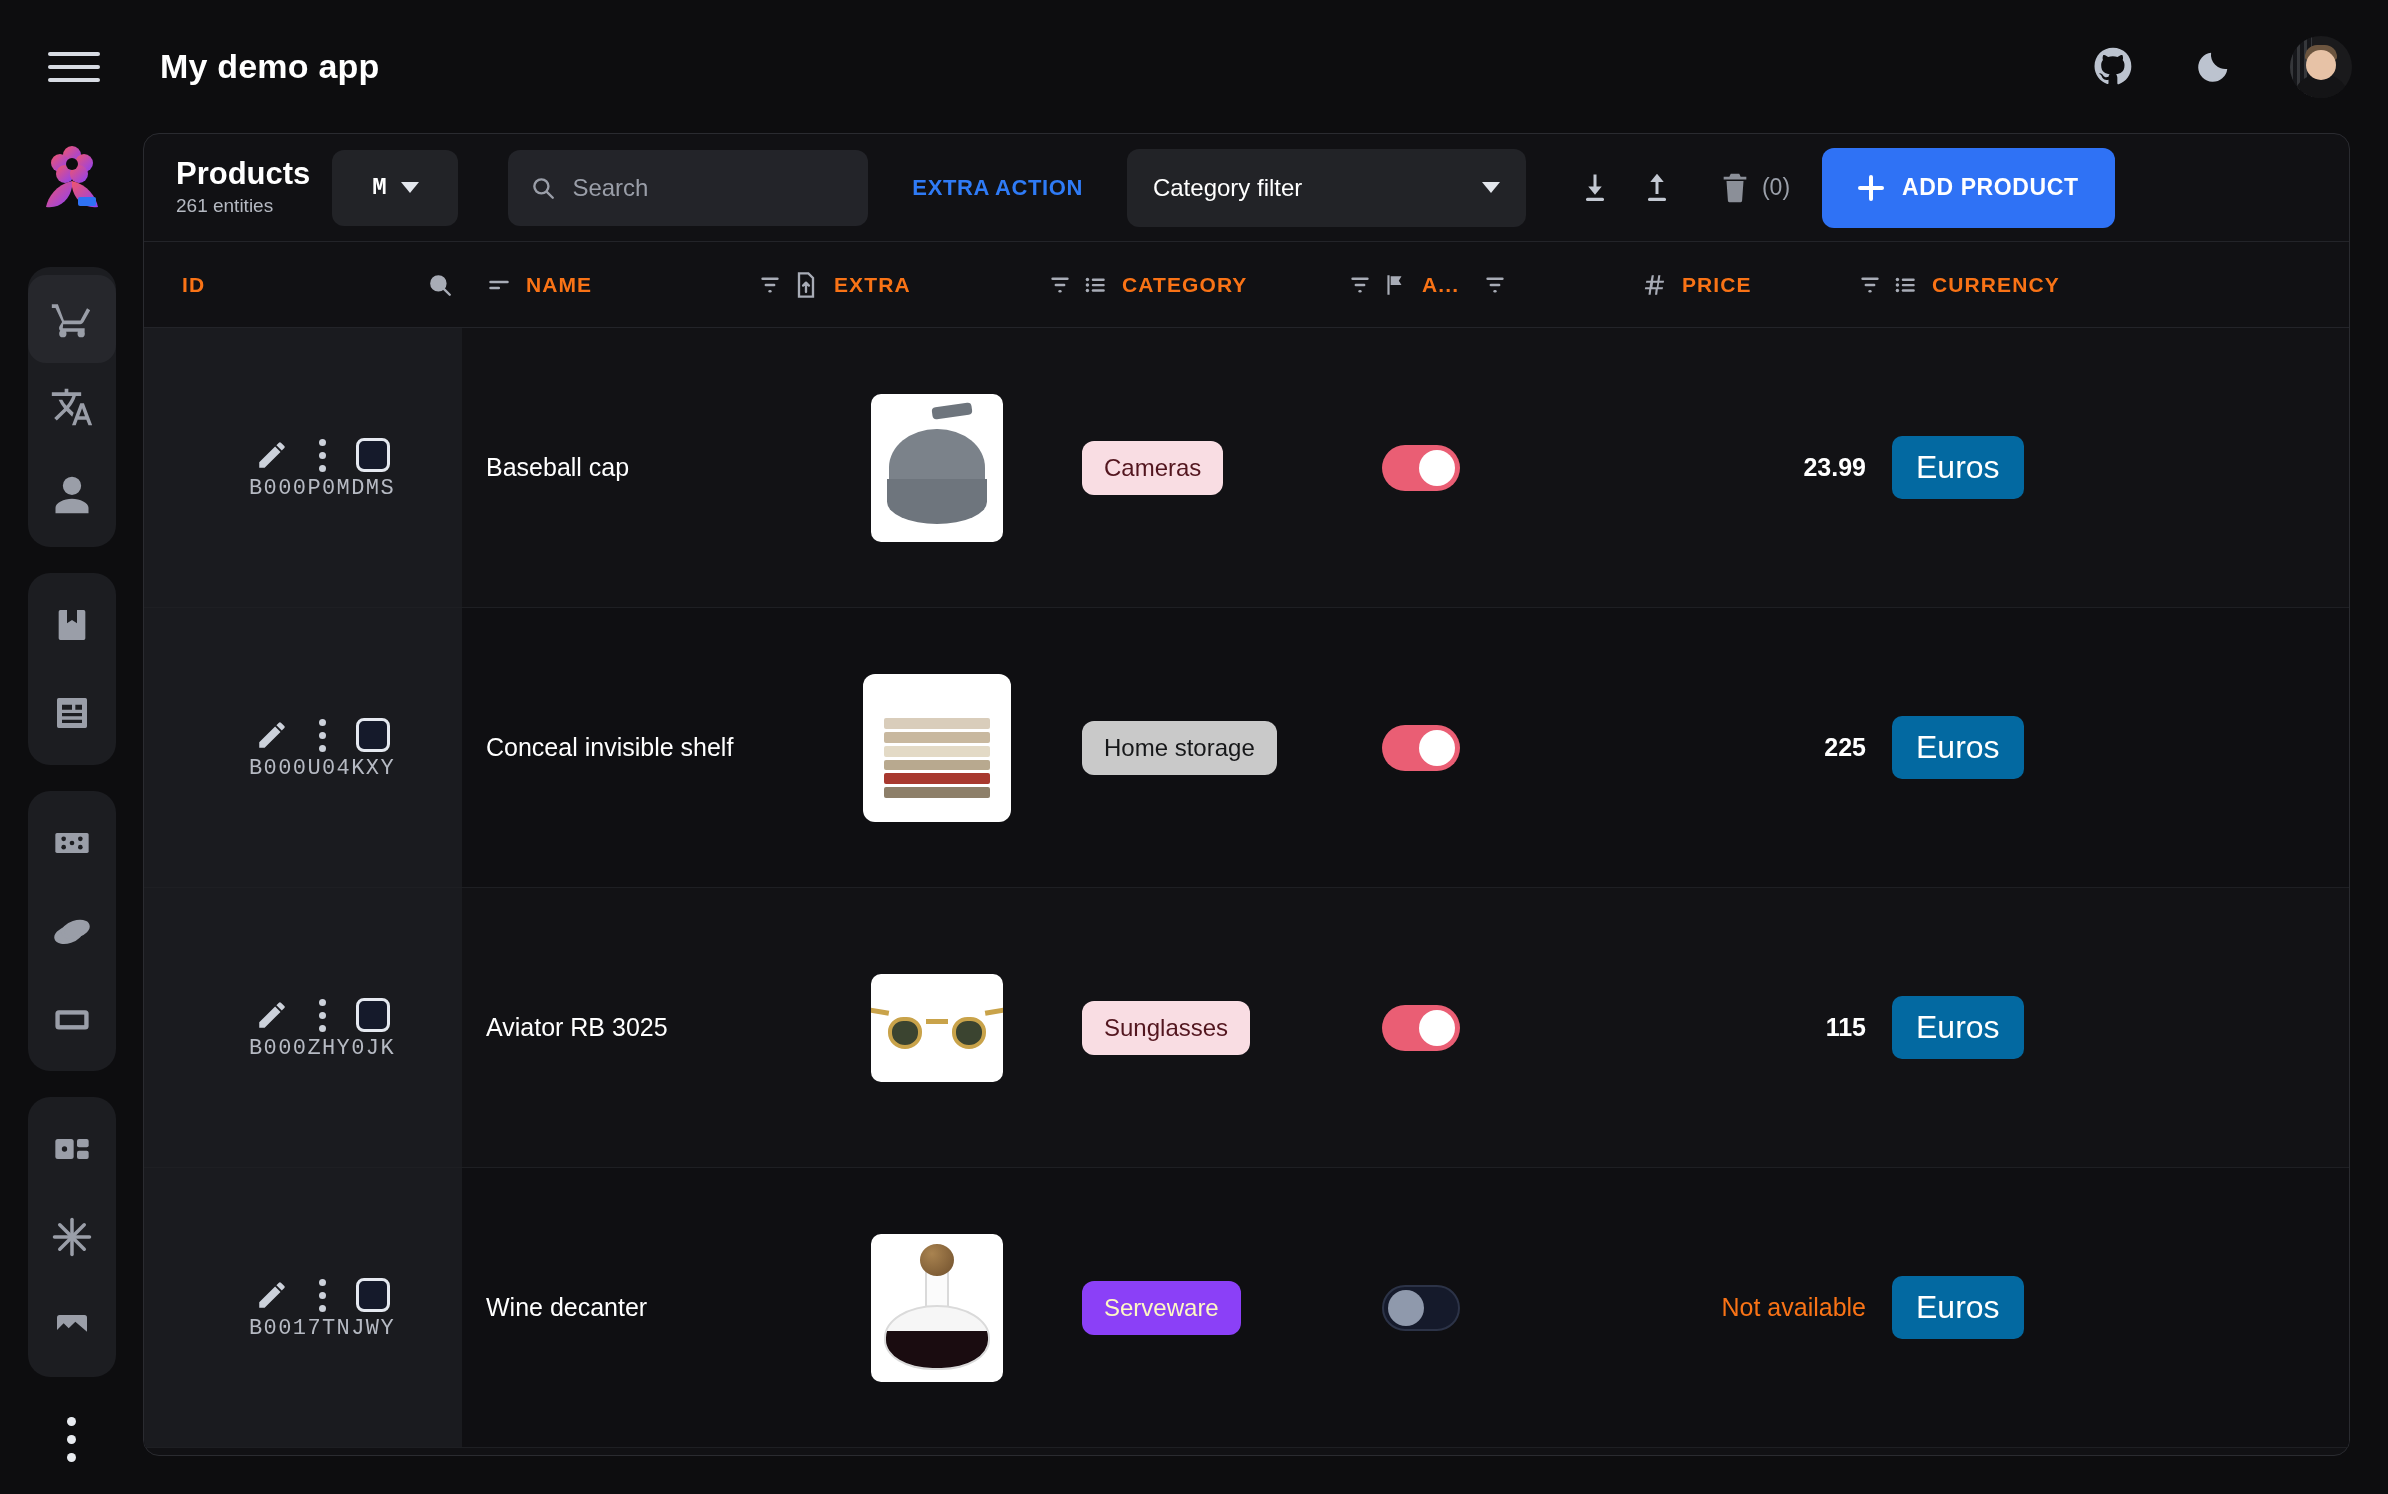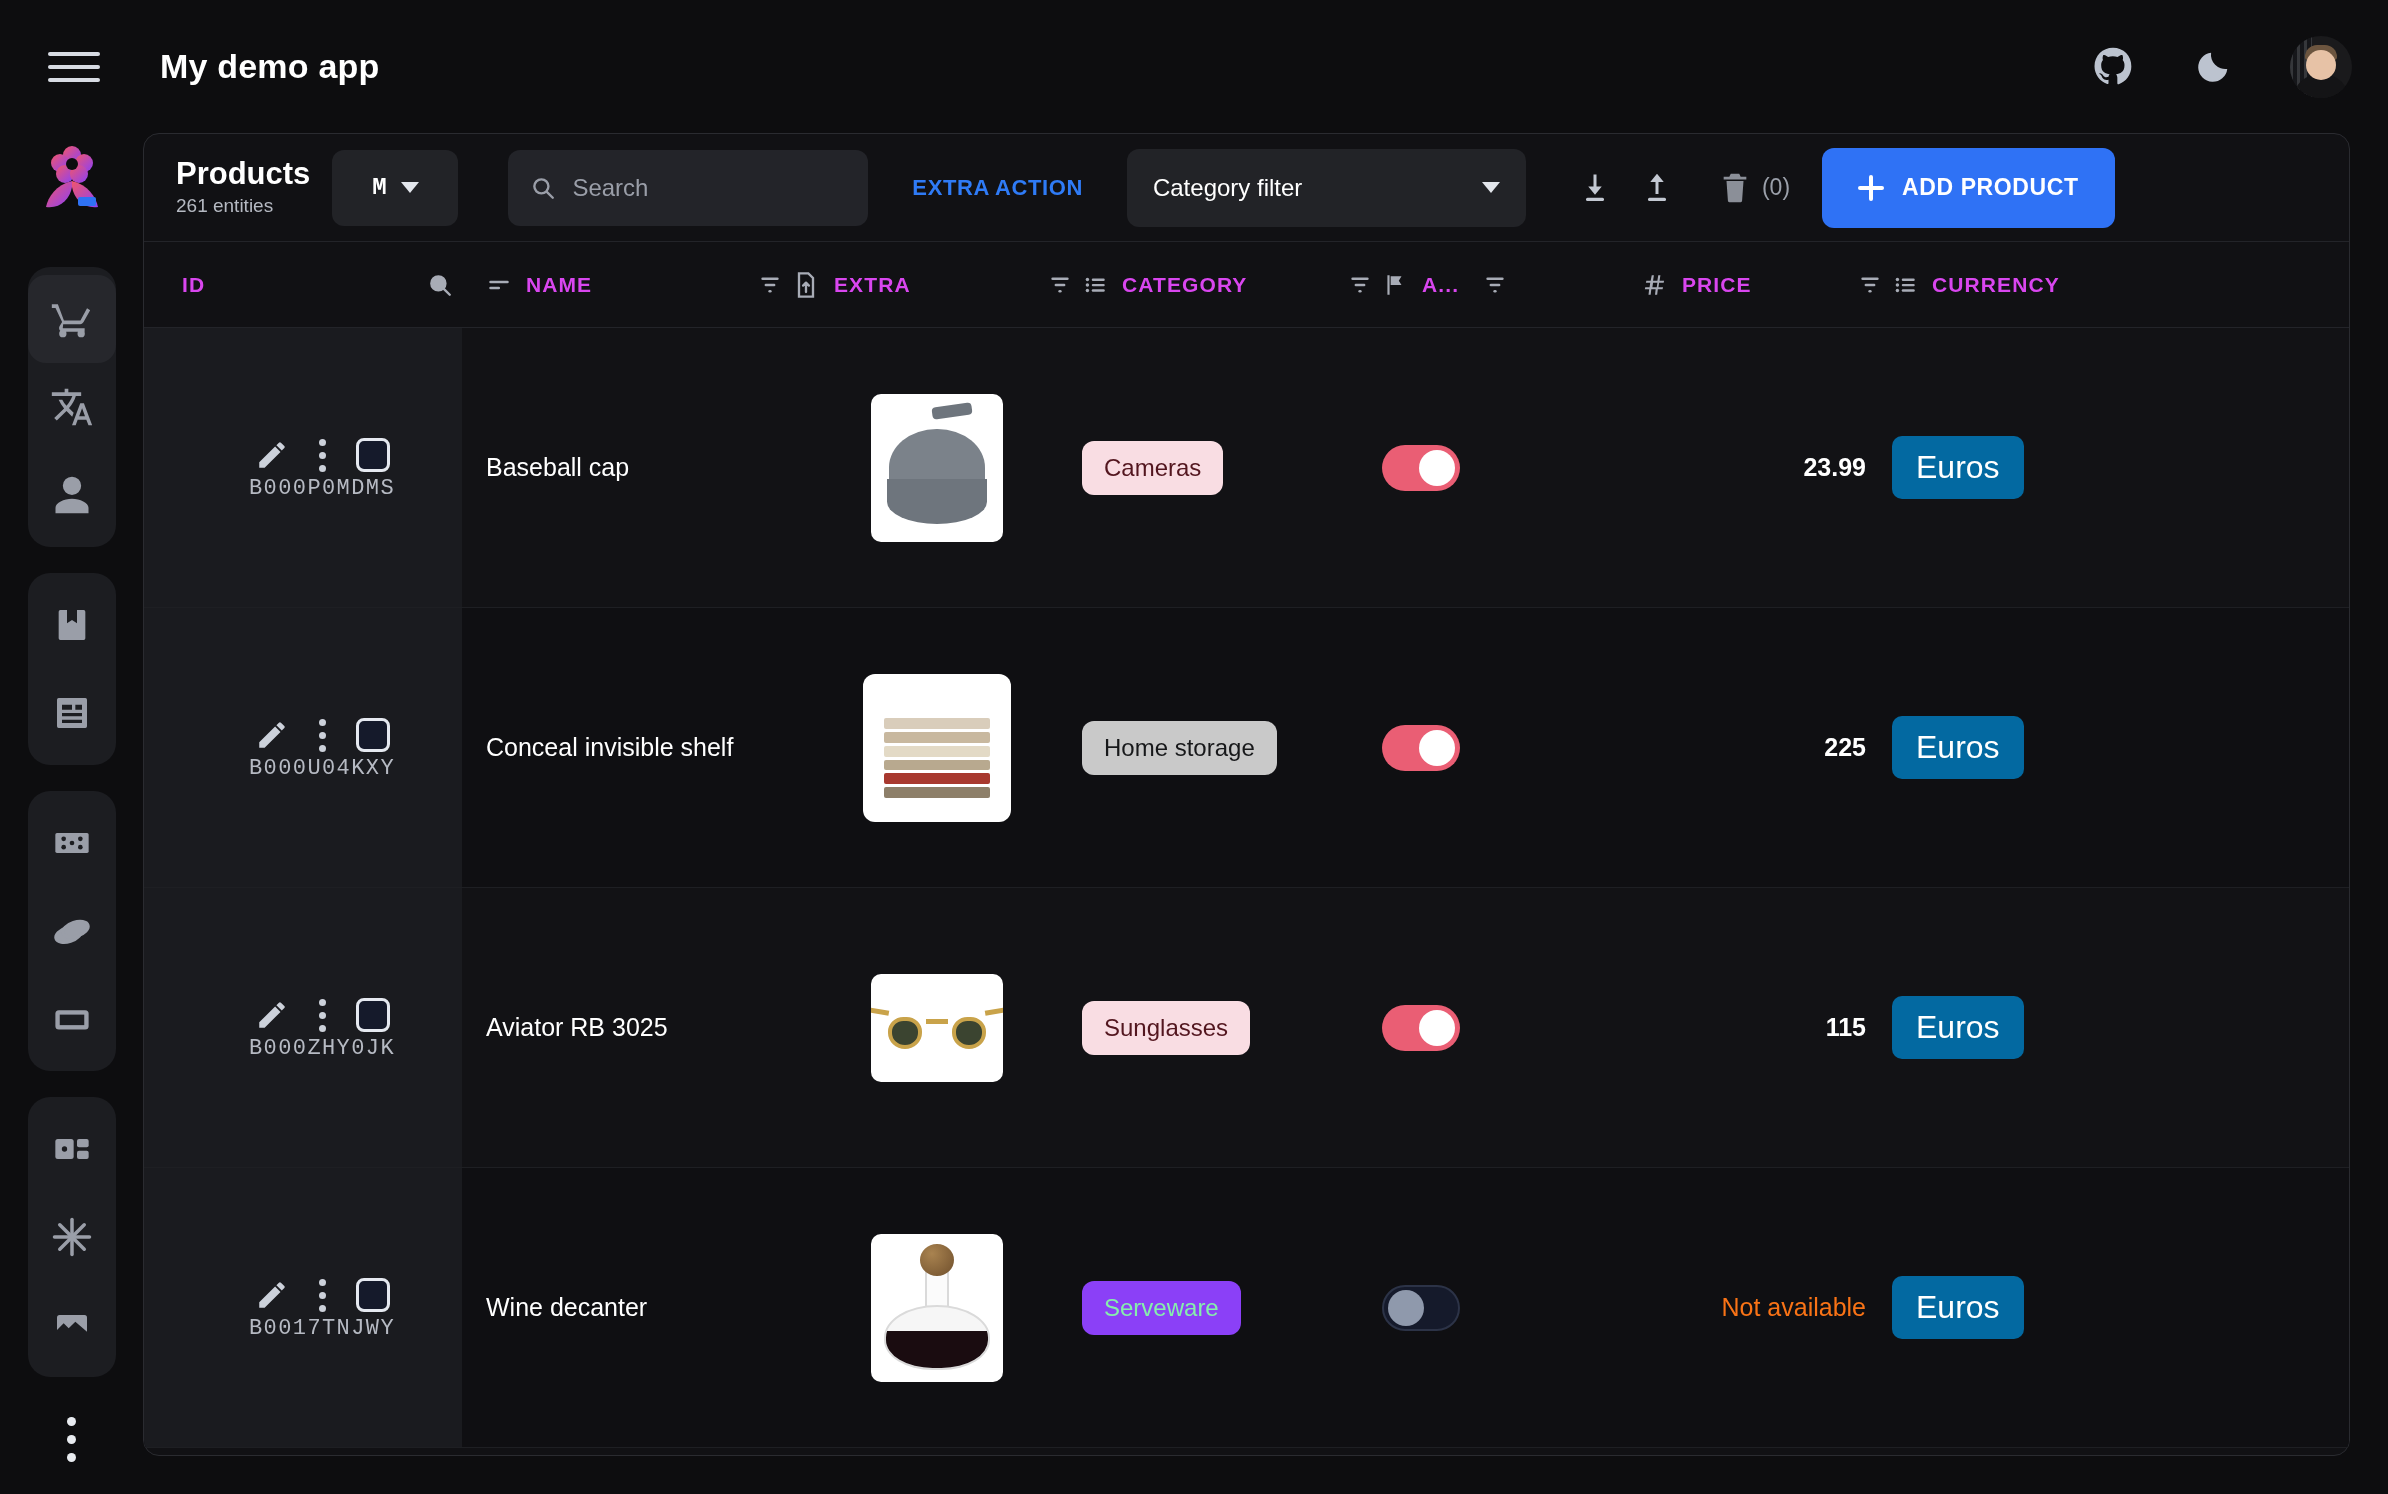--- a/index.html
+++ b/index.html
@@ -126,21 +126,21 @@
     border: 0; cursor: pointer; font-family: "Liberation Sans", sans-serif; white-space: nowrap;
   }
   .plus { position: relative; width: 26px; height: 26px; flex: 0 0 26px; }
   .plus::before, .plus::after { content: ""; position: absolute; background: #fff; border-radius: 2px; }
   .plus::before { left: 0; top: 11px; width: 26px; height: 4px; }
   .plus::after { top: 0; left: 11px; height: 26px; width: 4px; }
 
   
   .colhead {
     height: 86px; flex: 0 0 86px; display: flex; align-items: center;
-    border-bottom: 1px solid #232429; color: #d946ef;
+    border-bottom: 1px solid #232429; color: #f97316;
     font-size: 21px; font-weight: 700; letter-spacing: 1.1px;
   }
   .colhead .cell { display: flex; align-items: center; gap: 14px; }
   .colhead svg { fill: #a8acb6; }
   .fbtn { width: 44px; display: flex; align-items: center; justify-content: center; cursor: pointer; }
 
   
   .c-id    { width: 318px; flex: 0 0 318px; padding-left: 38px; }
   .c-name  { width: 330px; flex: 0 0 330px; padding-left: 24px; }
   .c-img   { width: 290px; flex: 0 0 290px; }
@@ -674,21 +674,21 @@
         </div>
         <div class="namecell c-name">Wine decanter</div>
         <div class="imgcell c-img">
           <div class="thumb">
             <div class="dc-neck"></div>
             <div class="dc-body"></div>
             <div class="dc-ball"></div>
           </div>
         </div>
         <div class="catcell c-cat">
-          <span class="badge" style="background:#8b40f7;color:#86efac">Serveware</span>
+          <span class="badge" style="background:#8b40f7;color:#fef9c3">Serveware</span>
         </div>
         <div class="availcell c-avail">
           <div class="toggle off">
               <span class="knob"></span>
             </div>
         </div>
         <div class="pricecell c-price na">Not available</div>
         <div class="curcell c-cur">
           <button class="curbtn">Euros</button>
         </div>

